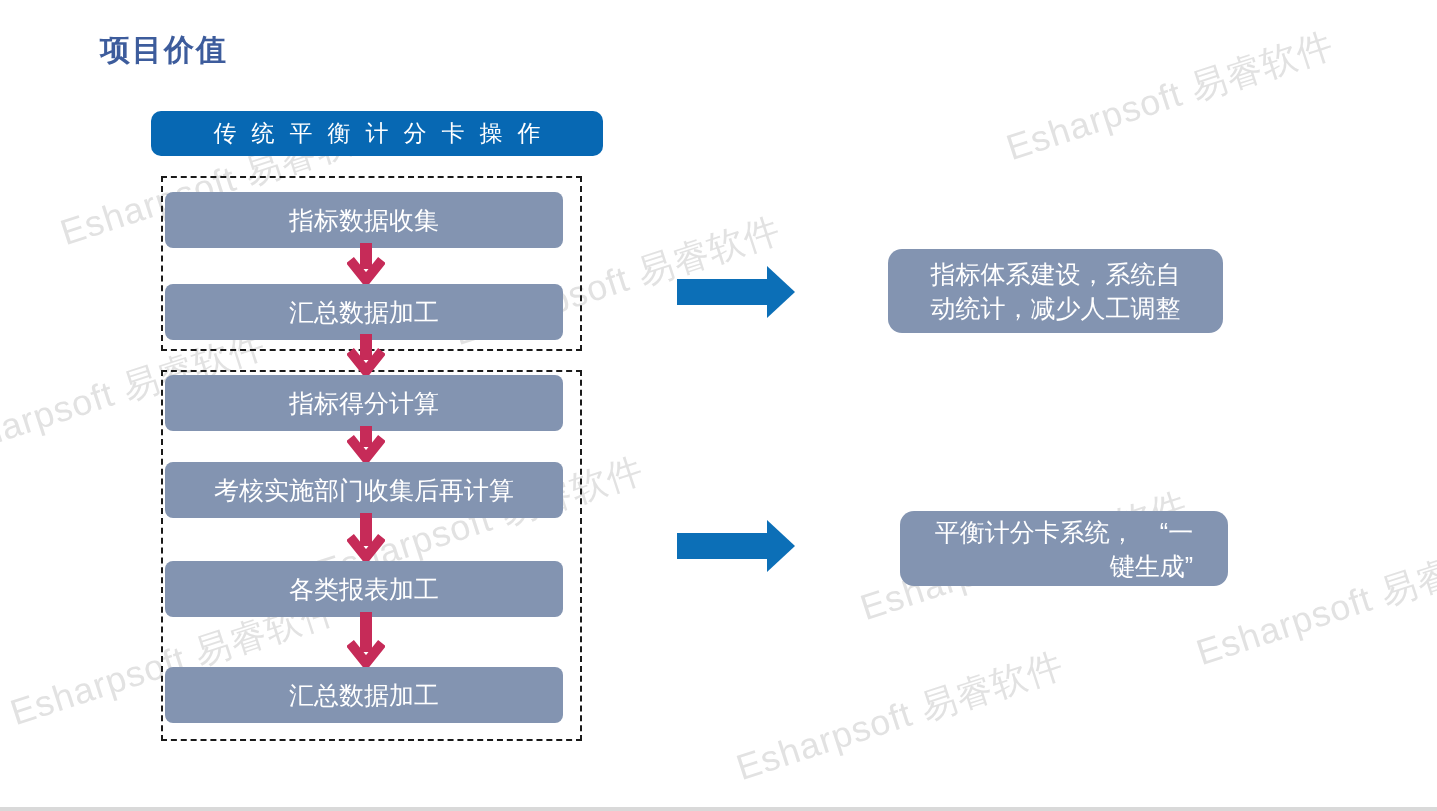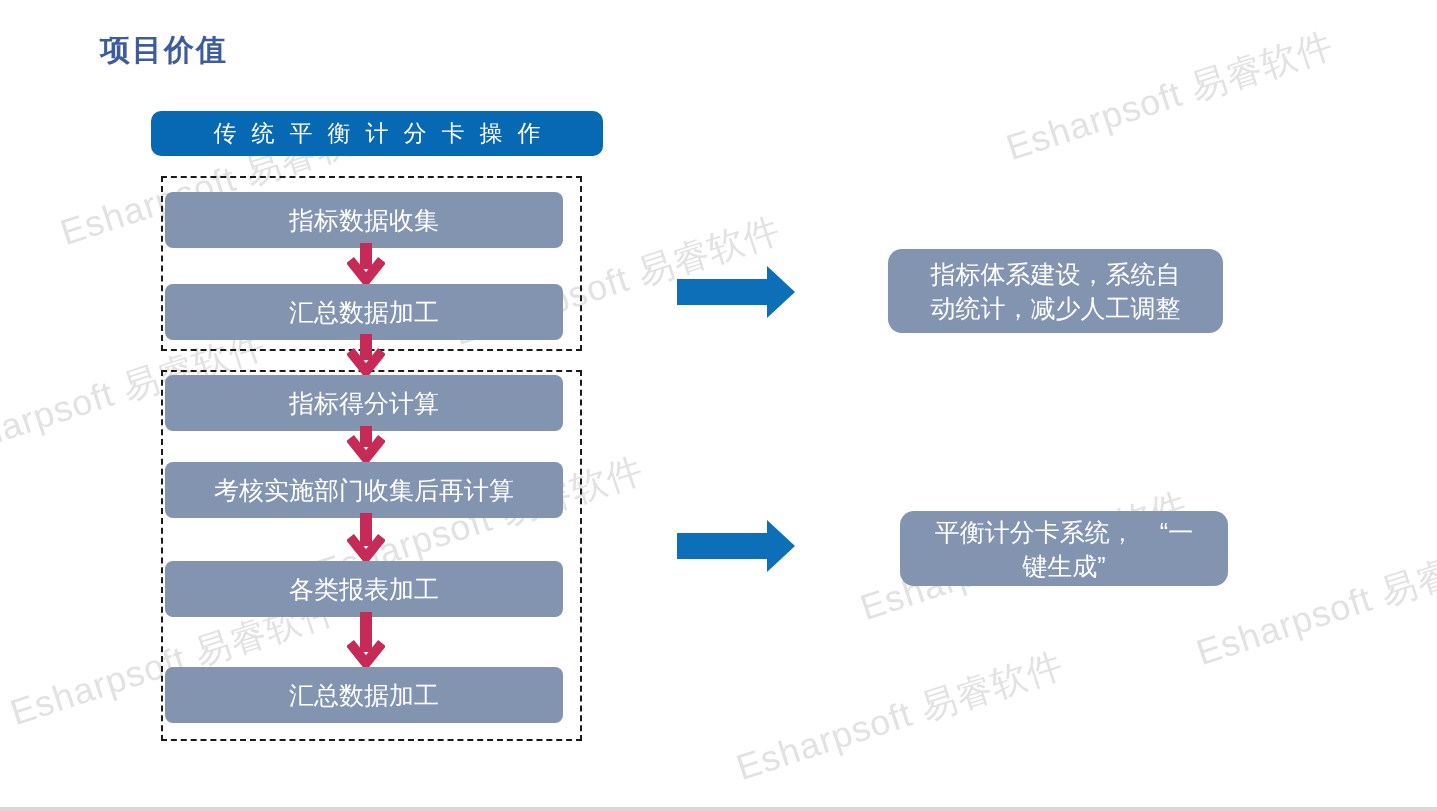--- a/index.html
+++ b/index.html
@@ -61,21 +61,21 @@
     display:flex;align-items:center;}
   .barrow .bbody{width:90px;height:26px;background:var(--arrow-blue);}
   .barrow .bhead{
     width:0;height:0;border-top:26.5px solid transparent;
     border-bottom:26.5px solid transparent;border-left:28px solid var(--arrow-blue);
   }
   
   .result{
     position:absolute;z-index:2;background:var(--step-gray);border-radius:14px;
     color:#ffffff;font-size:25px;line-height:34px;
-    display:flex;align-items:center;justify-content:center;text-align:center;
+    display:flex;align-items:center;justify-content:center;text-align:right;
     white-space:pre-line;
   }
   .r1{left:888px;top:249px;width:335px;height:84px;}
   .r2{left:888px;top:511px;width:328px;height:75px;margin-left:12px;}
   
   .bottom-bar{position:absolute;z-index:2;left:0;top:807px;width:1437px;height:4px;
     background:var(--bottom-bar);}
 </style>
 </head>
 <body>

